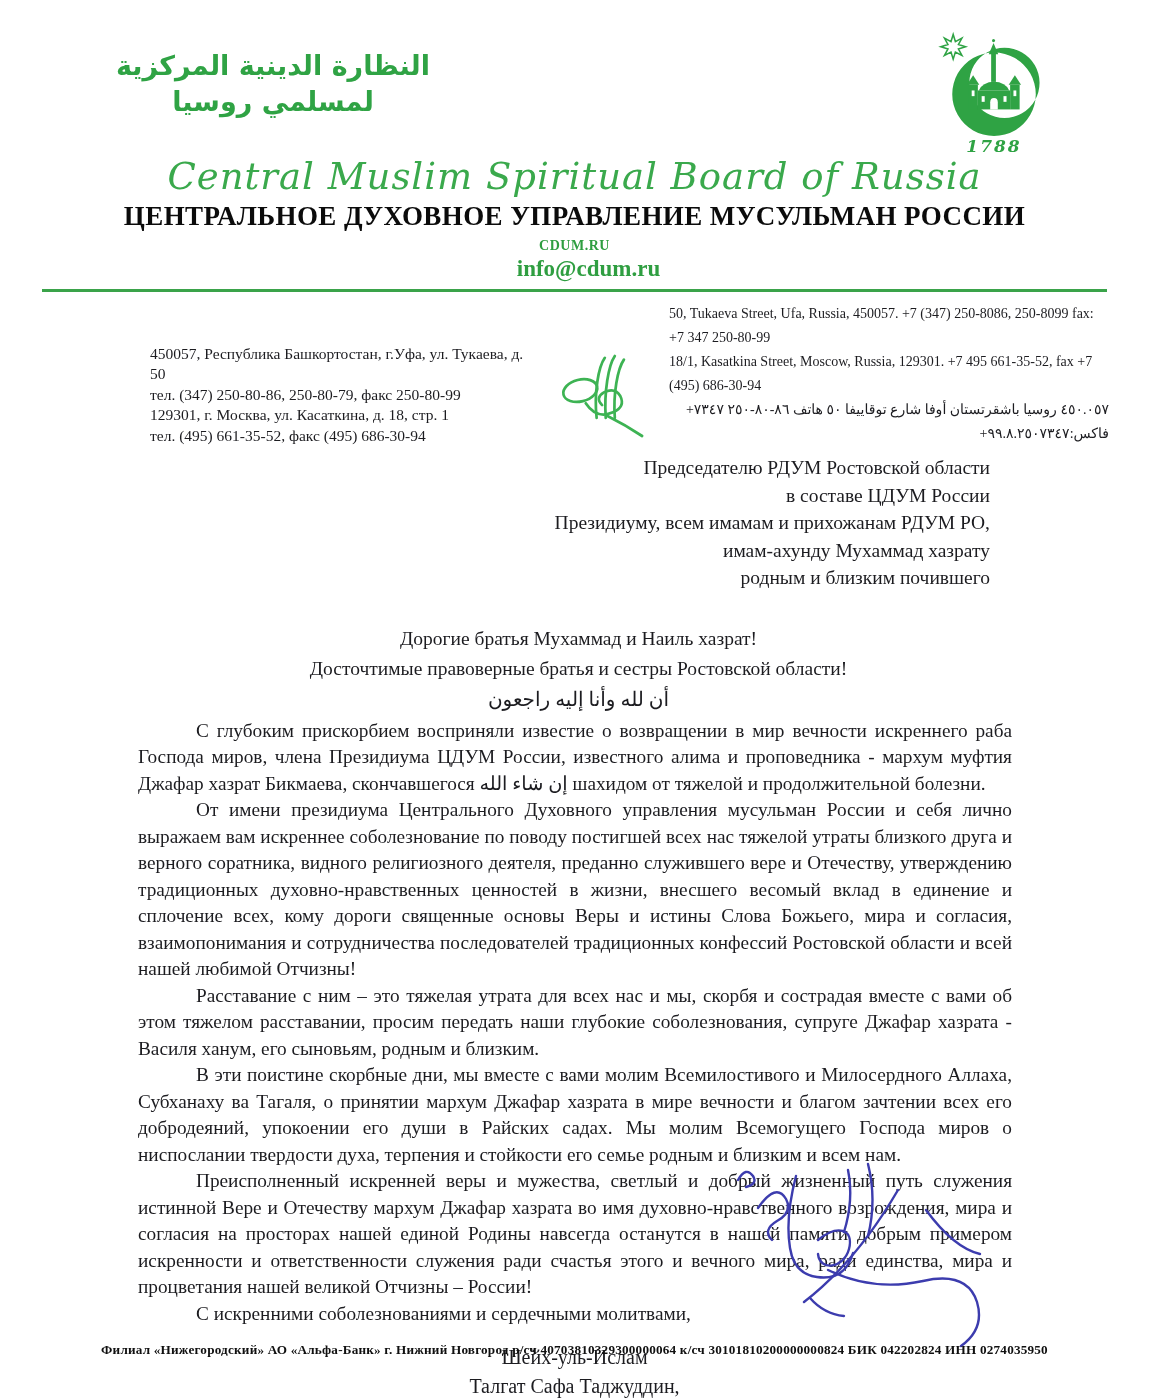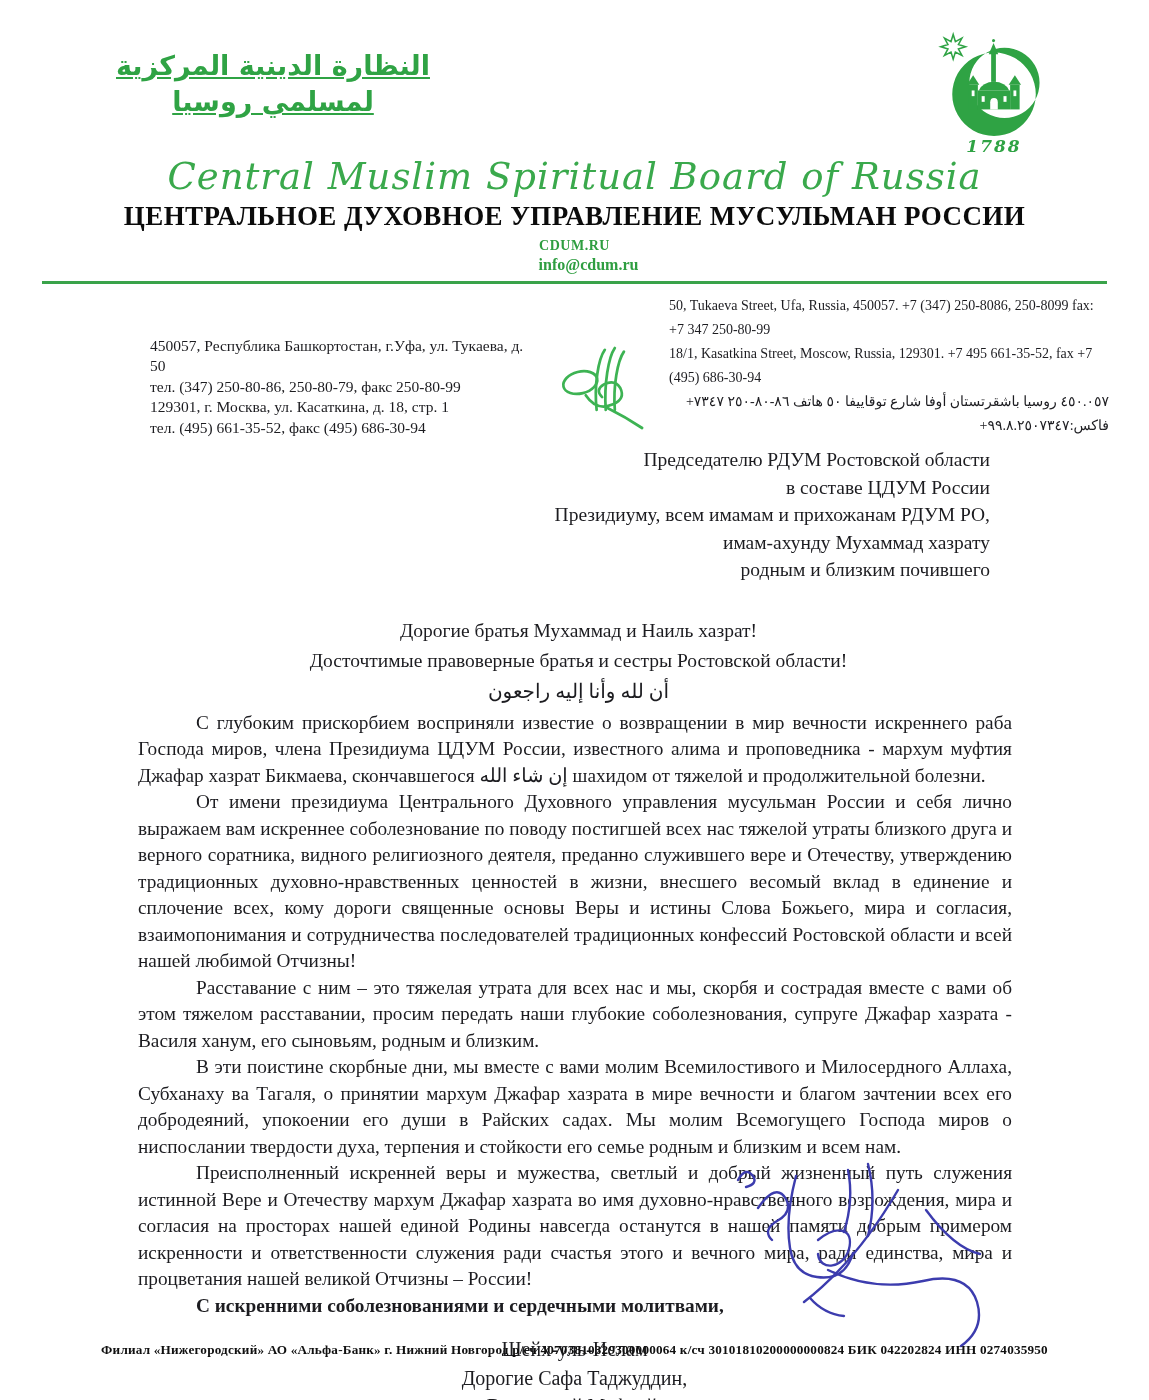--- a/index.html
+++ b/index.html
@@ -15,42 +15,42 @@
   
   .hdr-row{
     display:flex;align-items:flex-start;justify-content:space-between;
     padding:26px 70px 0 88px;
   }
   .callig{
     color:#2fa344;font-weight:bold;
     font-size:27px;line-height:36px;
     direction:rtl;text-align:center;
     font-family:"DejaVu Sans", sans-serif;
-    padding-top:22px;width:370px;text-decoration:underline;
+    padding-top:22px;width:370px;
   }
   .callig.right{width:400px;font-size:25px;}
   .logo-cell{width:170px;text-align:center;flex:0 0 auto;margin-top:-2px;}
   .logo-year{
     color:#2fa344;font-style:italic;font-weight:bold;
     font-size:17px;letter-spacing:2px;margin-top:-4px;
     font-family:"DejaVu Serif", serif;
   }
   .org-en{
     text-align:center;color:#3aa94c;
     font-family:"DejaVu Serif", serif;
     font-style:italic;font-size:37px;line-height:42px;
     letter-spacing:1px;margin-top:0px;
   }
   .org-ru{
     text-align:center;color:#0b0b0b;font-weight:bold;
     font-size:27px;line-height:31px;letter-spacing:0.4px;
     margin-top:3px;
   }
   .site{ text-align:center;color:#2f9e41;font-weight:bold;font-size:14px;margin-top:6px;letter-spacing:0.5px;}
-  .email{ text-align:center;color:#2f9e41;font-weight:bold;font-size:16px;margin-top:2px;padding-left:28px;}
+  .email{ text-align:center;color:#2f9e41;font-weight:bold;font-size:23px;margin-top:2px;padding-left:28px;}
   .hdr-rule{height:3px;background:#3aa34a;margin:7px 42px 0 42px;}
   
   .contacts{display:flex;align-items:flex-end;padding:10px 40px 0 150px;}
   .addr-ru{font-size:15.5px;line-height:20.5px;width:390px;}
   .tughra-cell{width:125px;text-align:center;flex:0 0 auto;margin-top:-4px;}
   .addr-en{font-size:14px;line-height:24px;flex:1;padding-left:4px;}
   .addr-en .ar{direction:rtl;font-size:14px;}
   
   .addressee{
     text-align:right;padding-right:159px;margin-top:8px;
@@ -58,21 +58,21 @@
   }
   
   .salut{margin-top:32px;text-align:center;font-size:19.5px;line-height:30px;padding-left:8px;}
   .salut .ar{direction:rtl;font-size:20px;}
   
   .body-text{margin:4px 137px 0 138px;}
   .body-text p{
     margin:0;font-size:19.3px;line-height:26.5px;
     text-align:justify;text-indent:58px;
   }
-  .closing{margin:0 137px 0 138px;font-size:19.3px;line-height:26.5px;text-indent:58px;font-weight:bold;}
+  .closing{margin:0 137px 0 138px;font-size:19.3px;line-height:26.5px;text-indent:58px;}
   
   .sig-block{margin-top:16px;text-align:center;font-size:20px;line-height:28.5px;}
   .sig-draw{position:absolute;left:700px;top:1148px;width:300px;height:205px;}
   
   .footer{
     position:absolute;left:0;right:0;top:1342px;
     text-align:center;font-weight:bold;font-size:13.2px;color:#101010;
     letter-spacing:0.2px;
   }
 </style>
@@ -166,21 +166,21 @@
     <p>С глубоким прискорбием восприняли известие о возвращении в мир вечности искреннего раба Господа миров, члена Президиума ЦДУМ России, известного алима и проповедника - мархум муфтия Джафар хазрат Бикмаева, скончавшегося إن شاء الله шахидом от тяжелой и продолжительной болезни.</p>
     <p>От имени президиума Центрального Духовного управления мусульман России и себя лично выражаем вам искреннее соболезнование по поводу постигшей всех нас тяжелой утраты близкого друга и верного соратника, видного религиозного деятеля, преданно служившего вере и Отечеству, утверждению традиционных духовно-нравственных ценностей в жизни, внесшего весомый вклад в единение и сплочение всех, кому дороги священные основы Веры и истины Слова Божьего, мира и согласия, взаимопонимания и сотрудничества последователей традиционных конфессий Ростовской области и всей нашей любимой Отчизны!</p>
     <p>Расставание с ним – это тяжелая утрата для всех нас и мы, скорбя и сострадая вместе с вами об этом тяжелом расставании, просим передать наши глубокие соболезнования, супруге  Джафар хазрата - Василя ханум, его сыновьям, родным и близким.</p>
     <p>В эти поистине скорбные дни, мы вместе с вами молим Всемилостивого и Милосердного Аллаха, Субханаху ва Тагаля, о принятии мархум Джафар  хазрата в мире вечности и  благом зачтении всех его добродеяний, упокоении его души в Райских садах.  Мы молим Всемогущего Господа миров о ниспослании твердости духа, терпения и стойкости его семье родным и близким и всем нам.</p>
     <p>Преисполненный искренней веры и мужества, светлый и добрый жизненный путь служения истинной Вере и Отечеству мархум Джафар хазрата во имя духовно-нравственного возрождения, мира и согласия  на просторах нашей единой Родины навсегда останутся в нашей памяти добрым примером искренности и ответственности служения ради счастья этого и вечного мира, ради единства, мира и процветания нашей великой Отчизны – России!</p>
   </div>
   <div class="closing">С искренними соболезнованиями и сердечными молитвами,</div>
 
   <div class="sig-block">
     <div>Шейх-уль-Ислам</div>
-    <div>Дорогие Сафа Таджуддин,</div>
+    <div>Талгат Сафа Таджуддин,</div>
     <div>Верховный Муфтий,</div>
 
   </div>
 
   <svg class="sig-draw" viewBox="0 0 300 205">
     <g fill="none" stroke="#3c3cae" stroke-width="2.4" stroke-linecap="round">
       <path d="M38 32 q8 -14 15 -4 q5 8 -7 11"></path>
       <path d="M58 60 q18 -26 28 -9 q7 13 -9 22 q-15 9 -5 19"></path>
       <path d="M96 28 q-11 42 -6 72 q4 26 27 29 q28 4 36 -24"></path>
       <path d="M118 92 c20 -16 36 -11 31 9 c-5 19 -29 23 -31 5"></path>

